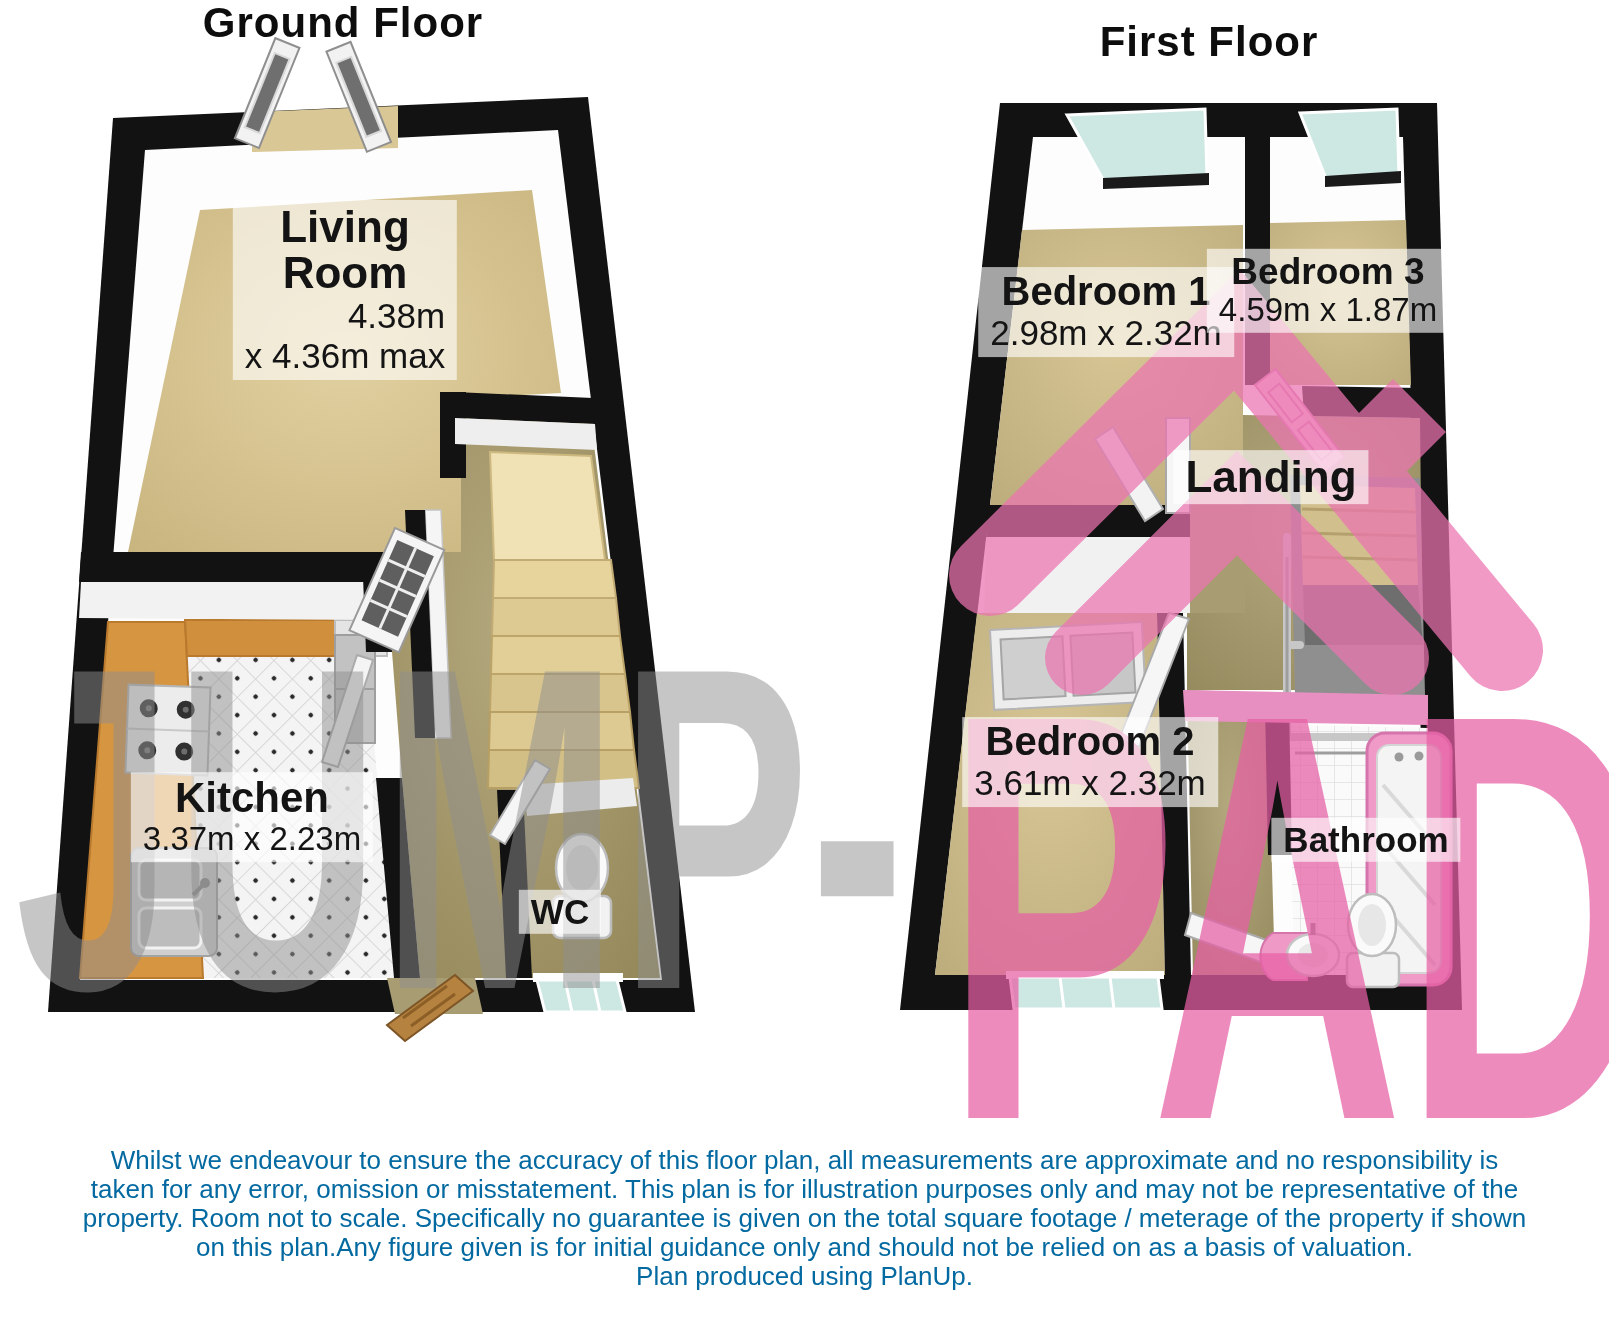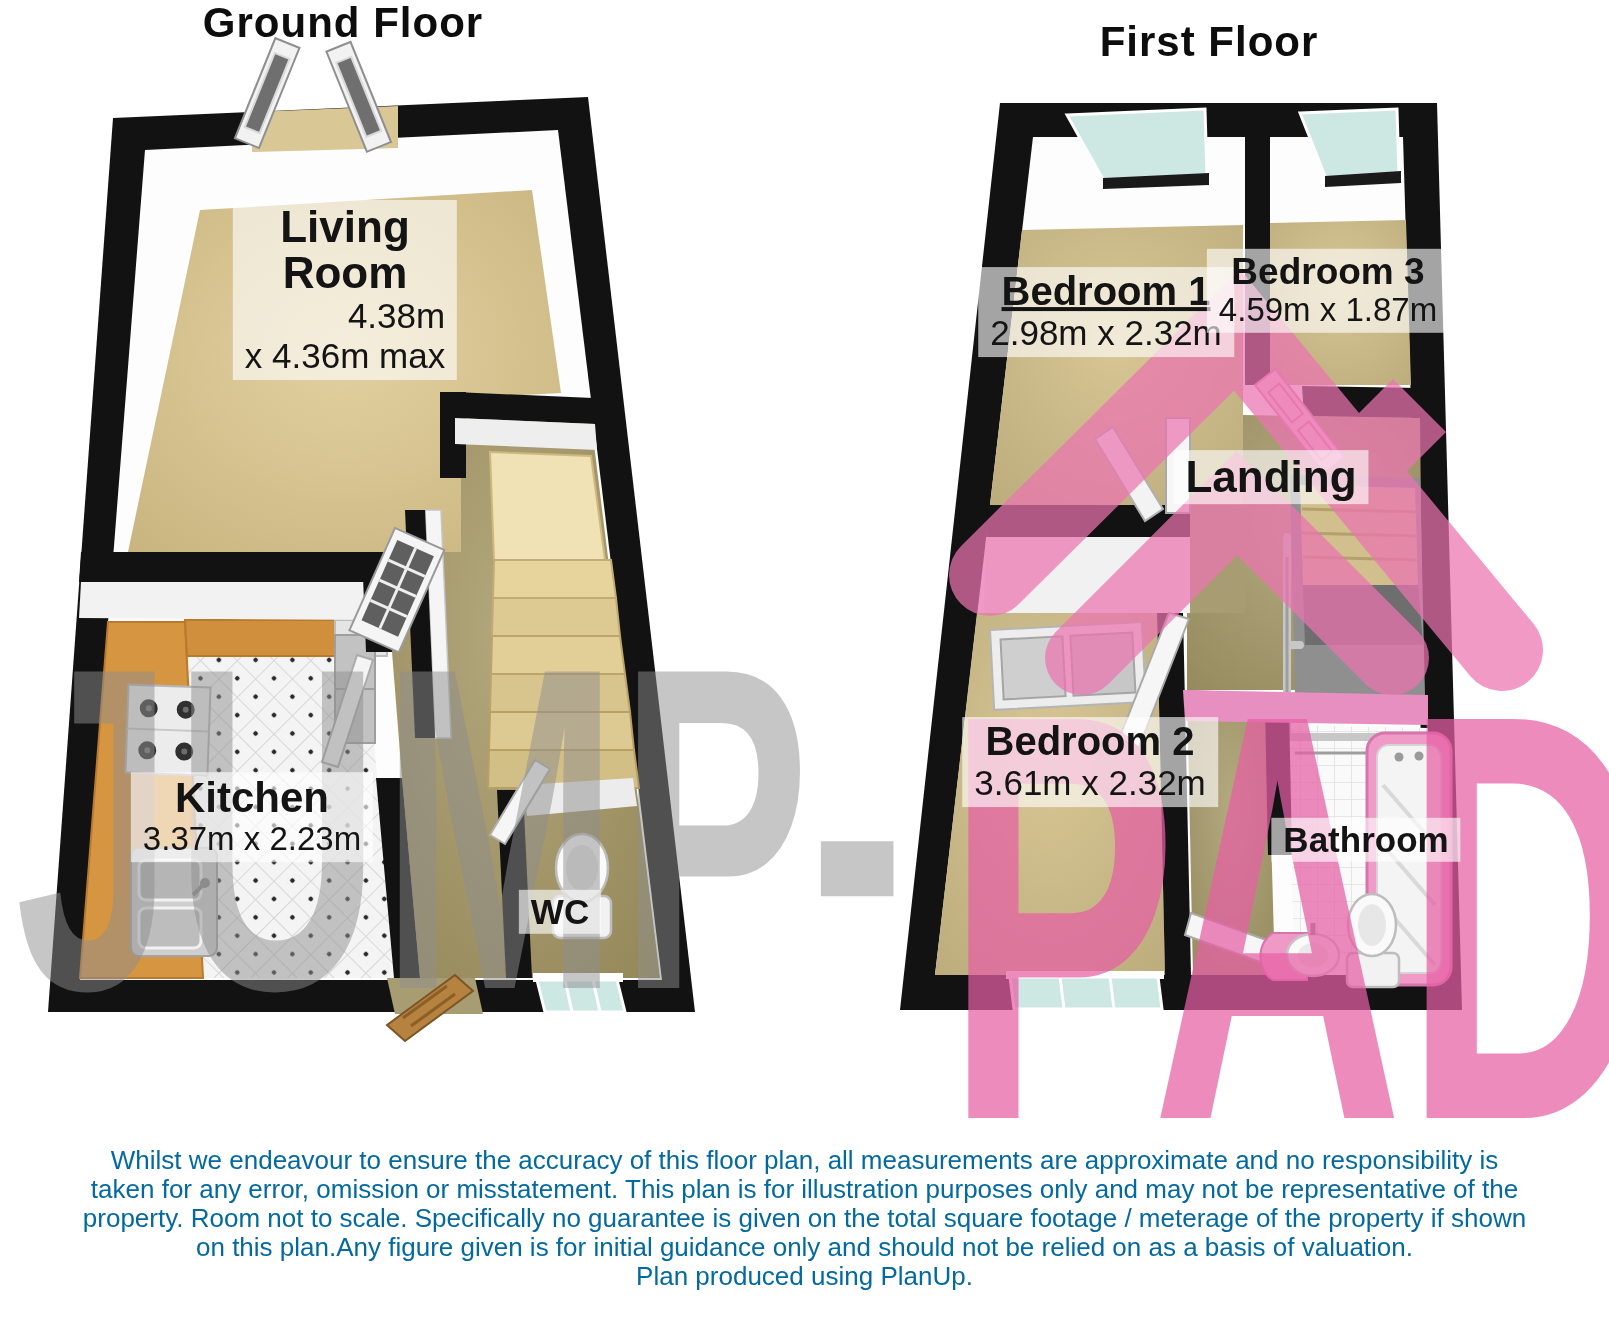--- a/index.html
+++ b/index.html
@@ -8,21 +8,21 @@
   svg{position:absolute;overflow:visible;}
   .floor-title{position:absolute;transform:translate(-50%,-50%);font-weight:bold;font-size:42px;
                color:#0d0d0d;white-space:nowrap;letter-spacing:1px;}
   .room-label{position:absolute;transform:translate(-50%,-50%);text-align:center;
               background:rgba(255,255,255,0.62);padding:4px 12px;color:#141414;white-space:nowrap;}
   .room-label .rname{font-weight:bold;display:block;line-height:1.04;white-space:pre-line;}
   .room-label .rdims{display:block;line-height:1.15;font-weight:normal;}
   .lbl-living .rname{font-size:44px;} .lbl-living .rdims{font-size:35px;text-align:right;}
   .lbl-kitchen .rname{font-size:42px;} .lbl-kitchen .rdims{font-size:33px;}
   .lbl-wc .rname{font-size:35px;}
-  .lbl-bedroom1 .rname{font-size:40px;text-decoration:underline;} .lbl-bedroom1 .rdims{font-size:35px;}
+  .lbl-bedroom1 .rname{font-size:40px;} .lbl-bedroom1 .rdims{font-size:35px;}
   .lbl-bedroom3 .rname{font-size:37px;} .lbl-bedroom3 .rdims{font-size:33px;}
   .lbl-landing .rname{font-size:44px;}
   .lbl-bedroom2 .rname{font-size:40px;} .lbl-bedroom2 .rdims{font-size:35px;}
   .lbl-bathroom .rname{font-size:35px;}
   #disclaimer{position:absolute;left:0;top:1146px;width:1609px;text-align:center;
               font-size:26px;line-height:29px;color:#0369a1;}
 </style>
 </head>
 <body>
 

